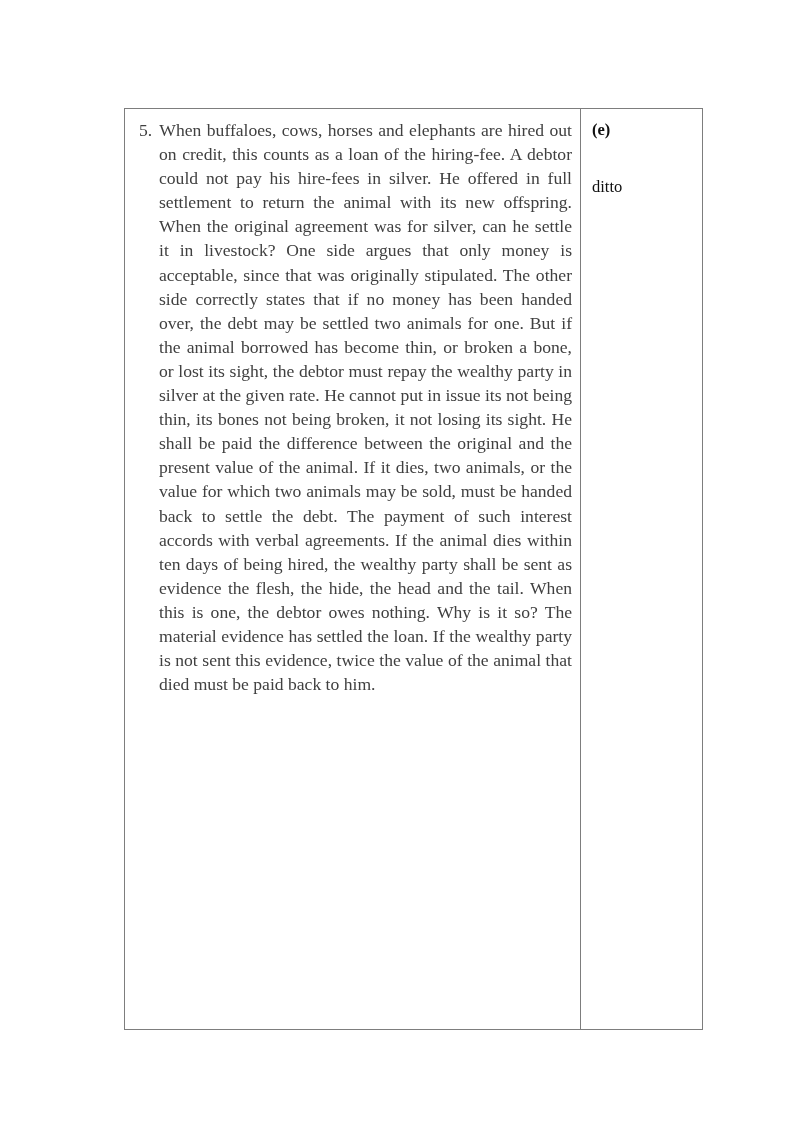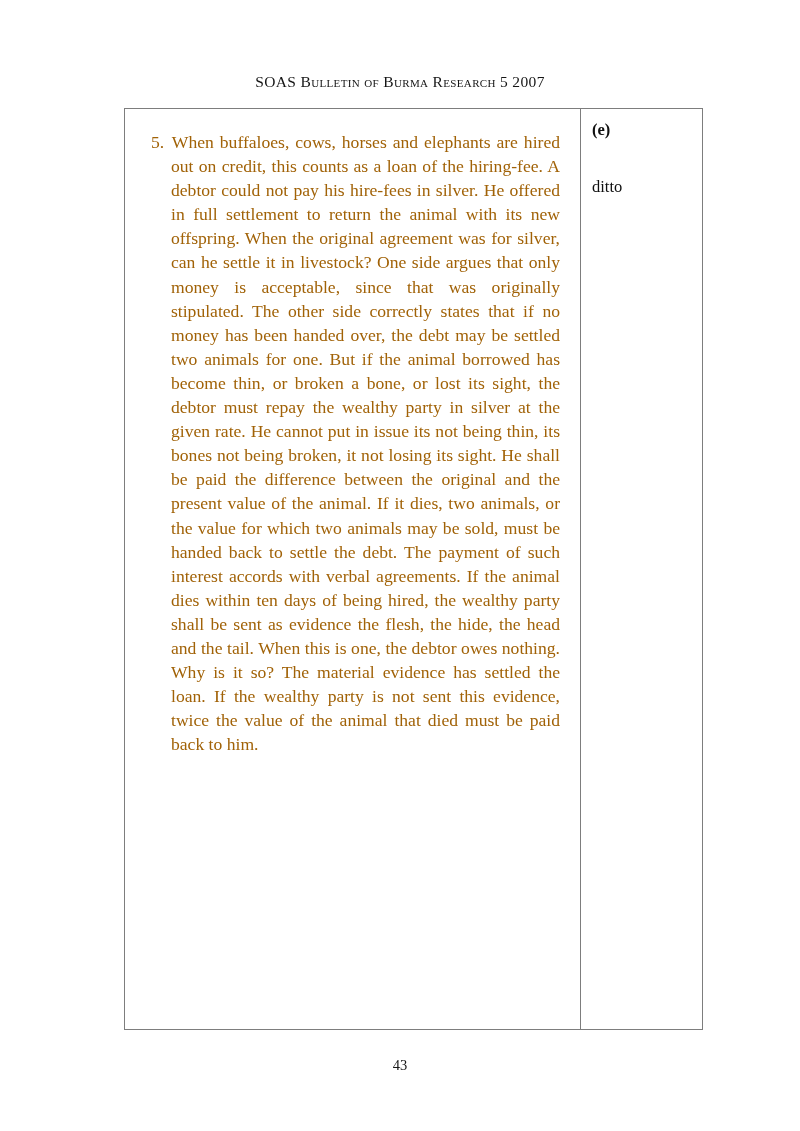--- a/index.html
+++ b/index.html
@@ -60,28 +60,28 @@
   }
 
   .cell-side {
     flex: 1;
     box-sizing: border-box;
     position: relative;
   }
 
   
   .clause {
-    margin: 12px;
+    margin: 0;
     padding: 9px 8px 0 34px;
     text-indent: -20px;
     text-align: justify;
     text-justify: inter-word;
     font-size: 17.6px;
     line-height: 24.1px;
-    color: #a16207;
+    color: #404040;
     hyphens: manual;
   }
 
   .clause .num {
     
     padding-right: 2px;
   }
 
   
   .side-label {
@@ -113,30 +113,28 @@
     text-align: center;
     font-size: 14.5px;
     color: #161616;
   }
 </style>
 </head>
 <body>
 
 <div class="page">
 
-  <div class="running-head">SOAS Bulletin of Burma Research 5 2007</div>
 
   <div class="law-table">
 
     <div class="cell-main">
       <p class="clause"><span class="num">5.</span> <span>When buffaloes, cows, horses and elephants are hired out on credit, this counts as a loan of the hiring-fee. A debtor could not pay his hire-fees in silver. He offered in full settlement to return the animal with its new offspring. When the original agreement was for silver, can he settle it in livestock? One side argues that only money is acceptable, since that was originally stipulated. The other side correctly states that if no money has been handed over, the debt may be settled two animals for one. But if the animal borrowed has become thin, or broken a bone, or lost its sight, the debtor must repay the wealthy party in silver at the given rate. He cannot put in issue its not being thin, its bones not being broken, it not losing its sight. He shall be paid the difference between the original and the present value of the animal. If it dies, two animals, or the value for which two animals may be sold, must be handed back to settle the debt. The payment of such interest accords with verbal agreements. If the animal dies within ten days of being hired, the wealthy party shall be sent as evidence the flesh, the hide, the head and the tail. When this is one, the debtor owes nothing. Why is it so? The material evidence has settled the loan. If the wealthy party is not sent this evidence, twice the value of the animal that died must be paid back to him.</span></p>
     </div>
 
     <div class="cell-side">
       <div class="side-label">(e)</div>
       <div class="side-note">ditto</div>
     </div>
 
   </div>
 
-  <div class="folio">43</div>
 
 </div>
 
 </body></html>

